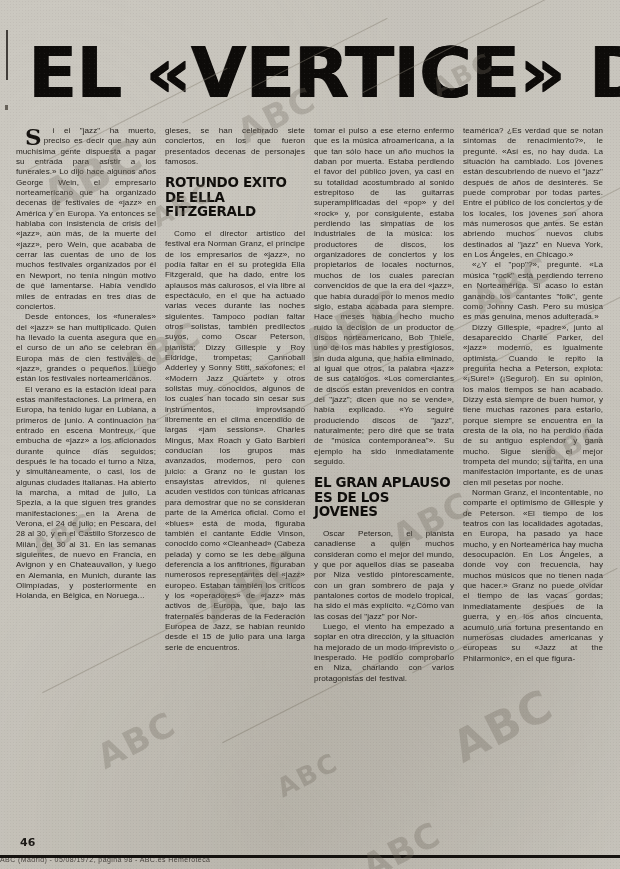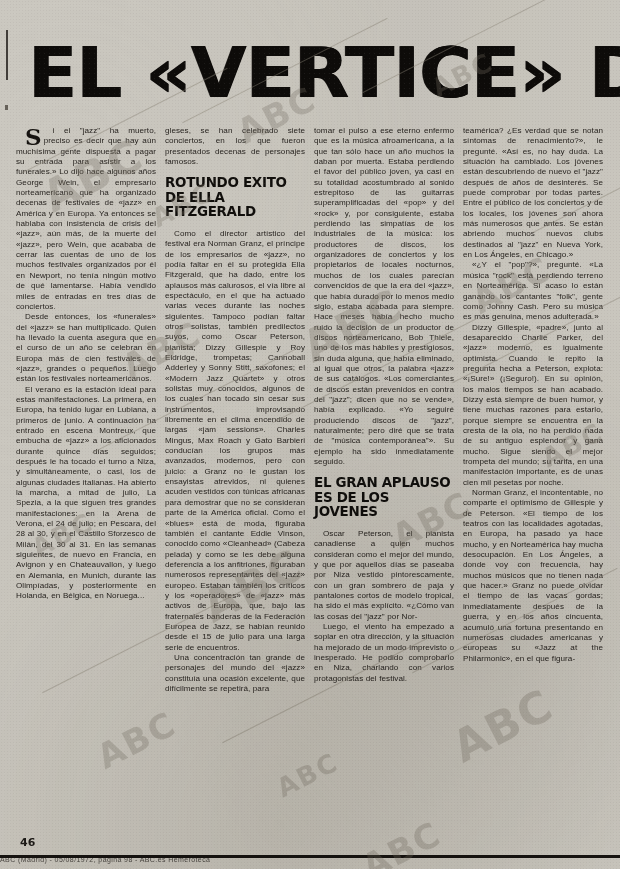--- a/index.html
+++ b/index.html
@@ -232,21 +232,20 @@
   <div class="cols">
     <div class="col" id="c1">
         <p class="lead">Si el "jazz" ha muerto, preciso es decir que hay aún muchísima gente dispuesta a pagar su entrada para asistir a los funerales.» Lo dijo hace algunos años George Wein, el empresario norteamericano que ha organizado decenas de festivales de «jazz» en América y en Europa. Ya entonces se hablaba con insistencia de crisis del «jazz», aún más, de la muerte del «jazz», pero Wein, que acababa de cerrar las cuentas de uno de los muchos festivales organizados por él en Newport, no tenía ningún motivo de qué lamentarse. Había vendido miles de entradas en tres días de conciertos.</p>
         <p class="">Desde entonces, los «funerales» del «jazz» se han multiplicado. Quien ha llevado la cuenta asegura que en el curso de un año se celebran en Europa más de cien festivales de «jazz», grandes o pequeños. Luego están los festivales norteamericanos.</p>
         <p class="">El verano es la estación ideal para estas manifestaciones. La primera, en Europa, ha tenido lugar en Lubiana, a primeros de junio. A continuación ha entrado en escena Montreux, que embucha de «jazz» a los aficionados durante quince días seguidos; después le ha tocado el turno a Niza, y simultáneamente, o casi, los de algunas ciudades italianas. Ha abierto la marcha, a mitad de julio, La Spezia, a la que siguen tres grandes manifestaciones: en la Arena de Verona, el 24 de julio; en Pescara, del 28 al 30, y en el Castillo Sforzesco de Milán, del 30 al 31. En las semanas siguientes, de nuevo en Francia, en Avignon y en Chateauvallon, y luego en Alemania, en Munich, durante las Olimpíadas, y posteriormente en Holanda, en Bélgica, en Noruega...</p>
       </div>
     <div class="col" id="c2">
         <p class="cont">gleses, se han celebrado siete conciertos, en los que fueron presentados decenas de personajes famosos.</p>
         <div class="subhead">ROTUNDO EXITO DE ELLA FITZGERALD</div>
         <p class="">Como el director artístico del festival era Norman Granz, el príncipe de los empresarios de «jazz», no podía faltar en él su protegida Ella Fitzgerald, que ha dado, entre los aplausos más calurosos, el vía libre al espectáculo, en el que ha actuado varias veces durante las noches siguientes. Tampoco podían faltar otros solistas, también predilectos suyos, como Oscar Peterson, pianista; Dizzy Gillespie y Roy Eldridge, trompetas; Cannoball Adderley y Sonny Stitt, saxofones; el «Modern Jazz Quartet» y otros solistas muy conocidos, algunos de los cuales han tocado sin cesar sus instrumentos, improvisando libremente en el clima encendido de largas «jam sessions». Charles Mingus, Max Roach y Gato Barbieri conducían los grupos más avanzados, modernos, pero con juicio: a Granz no le gustan los ensayistas atrevidos, ni quienes acuden vestidos con túnicas africanas para demostrar que no se consideran parte de la América oficial. Como el «blues» está de moda, figuraba también el cantante Eddie Vinson, conocido como «Cleanhead» (Cabeza pelada) y como se les debe alguna deferencia a los anfitriones, figuraban numerosos representantes del «jazz» europeo. Estaban también los críticos y los «operadores» de «jazz» más activos de Europa, que, bajo las fraternales banderas de la Federación Europea de Jazz, se habían reunido desde el 15 de julio para una larga serie de encuentros.</p>
-        <p class="">Una concentración tan grande de personajes del mundo del «jazz» constituía una ocasión excelente, que difícilmente se repetirá, para</p>
       </div>
     <div class="col" id="c3">
         <p class="cont">tomar el pulso a ese eterno enfermo que es la música afroamericana, a la que tan sólo hace un año muchos la daban por muerta. Estaba perdiendo el favor del público joven, ya casi en su totalidad acostumbrado al sonido estrepitoso de las guitarras superamplificadas del «pop» y del «rock» y, por consiguiente, estaba perdiendo las simpatías de los industriales de la música: los productores de discos, los organizadores de conciertos y los propietarios de locales nocturnos, muchos de los cuales parecían convencidos de que la era del «jazz», que había durado por lo menos medio siglo, estaba acabada para siempre. Hace meses había hecho mucho ruido la decisión de un productor de discos norteamericano, Bob Thiele, uno de los más hábiles y prestigiosos, sin duda alguna, que había eliminado, al igual que otros, la palabra «jazz» de sus catálogos. «Los comerciantes de discos están prevenidos en contra del "jazz"; dicen que no se vende», había explicado. «Yo seguiré produciendo discos de "jazz", naturalmente; pero diré que se trata de "música contemporánea"». Su ejemplo ha sido inmediatamente seguido.</p>
         <div class="subhead">EL GRAN APLAUSO ES DE LOS JOVENES</div>
         <p class="">Oscar Peterson, el pianista canadiense a quien muchos consideran como el mejor del mundo, y que por aquellos días se paseaba por Niza vestido pintorescamente, con un gran sombrero de paja y pantalones cortos de modelo tropical, ha sido el más explícito. «¿Cómo van las cosas del "jazz" por Nor-</p>
         <p class="">Luego, el viento ha empezado a soplar en otra dirección, y la situación ha mejorado de un modo imprevisto o inesperado. He podido comprobarlo en Niza, charlando con varios protagonistas del festival.</p>
       </div>
     <div class="col" id="c4">
         <p class="cont">teamérica? ¿Es verdad que se notan síntomas de renacimiento?», le pregunté. «Así es, no hay duda. La situación ha cambiado. Los jóvenes están descubriendo de nuevo el "jazz" después de años de desinterés. Se puede comprobar por todas partes. Entre el público de los conciertos y de los locales, los jóvenes son ahora más numerosos que antes. Se están abriendo muchos nuevos clubs destinados al "jazz" en Nueva York, en Los Ángeles, en Chicago.»</p>
         <p class="">«¿Y el "pop"?», pregunté. «La música "rock" está perdiendo terreno en Norteamérica. Si acaso lo están ganando los cantantes "folk", gente como Johnny Cash. Pero su música es más genuina, menos adulterada.»</p>

